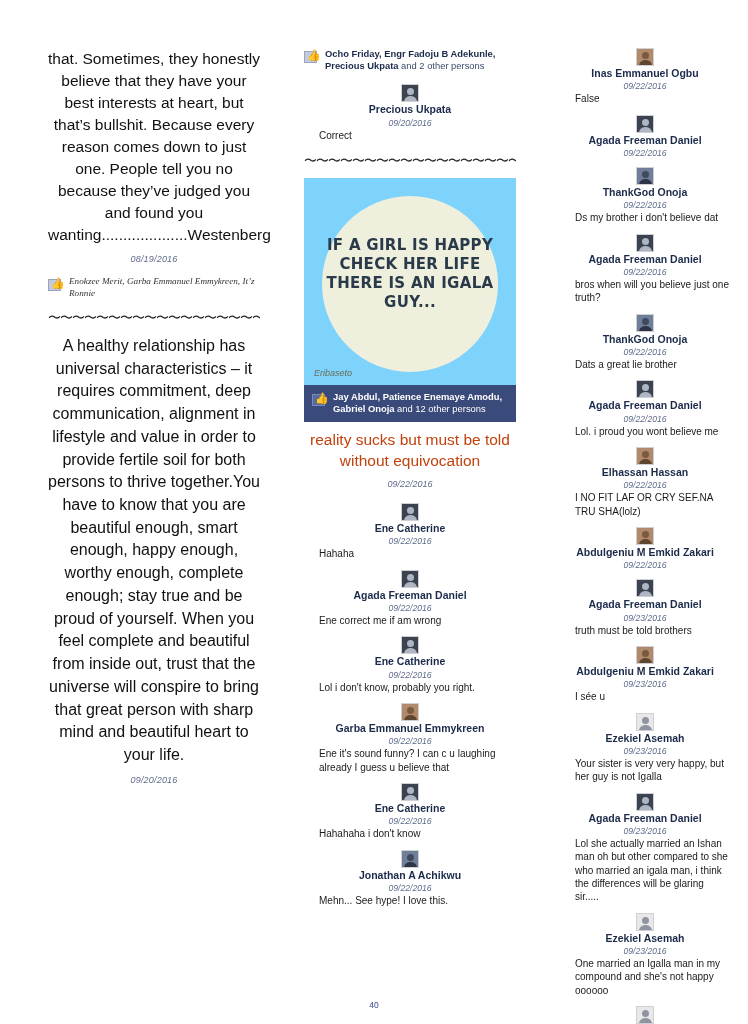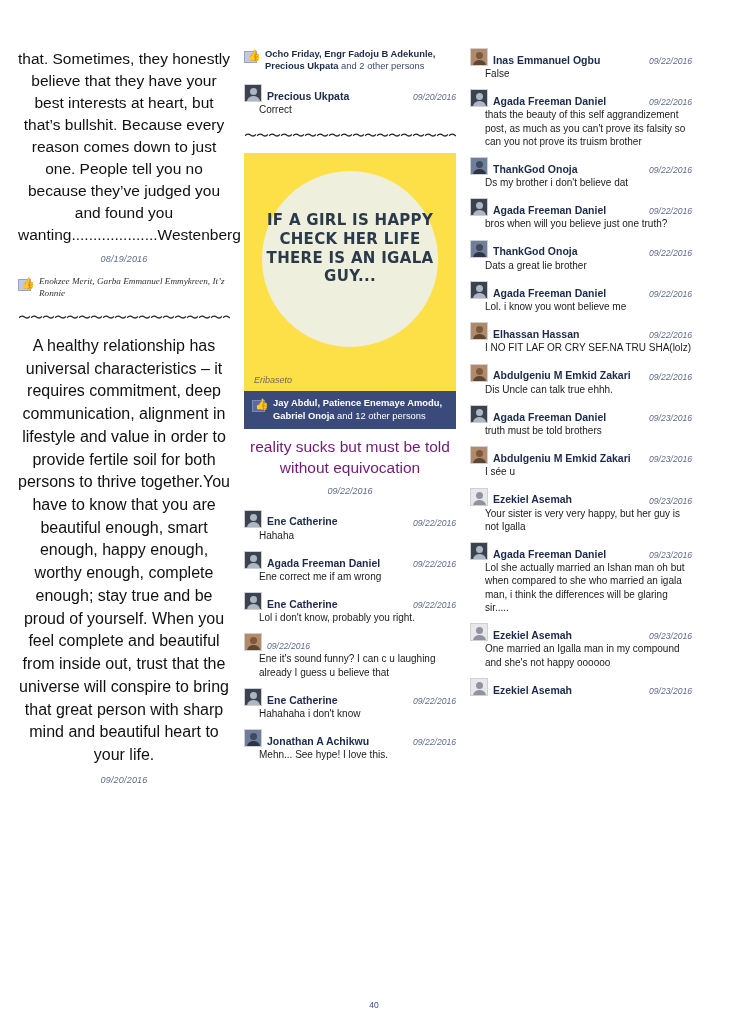--- a/index.html
+++ b/index.html
@@ -14,21 +14,21 @@
     width: 748px; height: 1024px;
     background: #ffffff;
     overflow: hidden;
   }
   .cols {
     display: flex;
     padding: 48px 18px 0 18px;
     gap: 14px;
     height: 960px;
   }
-  .col { width: 222px; position: relative; }
+  .col { width: 222px; position: relative; margin-left: 30px; }
   .col-left { width: 212px; }
   .col-mid { width: 212px; }
   .col-right { width: 222px; }
 
   
   .post-text {
     font-size: 15.5px;
     line-height: 1.42;
     color: #111;
     text-align: center;
@@ -83,22 +83,22 @@
     line-height: 10px;
   }
 
   
   .comment {
     display: block;
     margin-bottom: 9px;
   }
   .cmt-head {
     display: flex;
-    align-items: flex-end;
-    gap: 5px;
+    align-items: center;
+    flex-direction: column;
   }
   .avatar {
     width: 18px; height: 18px;
     flex: 0 0 18px;
     background: #e8e8ea;
     border: 1px solid #cfcfd4;
     position: relative;
     overflow: hidden;
   }
   .avatar::after {
@@ -161,23 +161,23 @@
     font-size: 9.4px;
     line-height: 1.3;
     font-weight: bold;
     color: #1b2a4a;
   }
   .tagged-text .plain { font-weight: normal; color: #3b4a6b; }
 
   
   .img-card {
     width: 100%;
-    background: #fde047;
+    background: #7dd3fc;
     position: relative;
-    height: 276px;
+    height: 244px;
     overflow: hidden;
     margin-bottom: 6px;
   }
   .img-card .circle {
     position: absolute;
     left: 50%;
     top: 18px;
     transform: translateX(-50%);
     width: 176px; height: 176px;
     border-radius: 50%;
@@ -218,21 +218,21 @@
     font-size: 9.4px;
     line-height: 1.3;
     font-weight: bold;
   }
   .img-overlay .names .plain { font-weight: normal; }
 
   .mid-headline {
     font-size: 15.5px;
     line-height: 1.35;
     text-align: center;
-    color: #701a75;
+    color: #c2410c;
     margin: 8px 0 0 0;
   }
   .mid-date {
     font-size: 9px;
     color: #5f6b8a;
     font-style: italic;
     text-align: center;
     margin: 7px 0 14px 0;
   }
 
@@ -342,20 +342,21 @@
             <span class="avatar dark"></span>
             <span class="cmt-name">Ene Catherine</span>
             <span class="cmt-date">09/22/2016</span>
           </div>
           <div class="cmt-body">Lol i don't know, probably you right.</div>
         </div>
 
         <div class="comment">
           <div class="cmt-head">
             <span class="avatar photo"></span>
+            <span class="cmt-name">Garba Emmanuel Emmykreen</span>
             <span class="cmt-date">09/22/2016</span>
           </div>
           <div class="cmt-body">Ene it's sound funny? I can c u laughing already I guess u believe that</div>
         </div>
 
         <div class="comment">
           <div class="cmt-head">
             <span class="avatar dark"></span>
             <span class="cmt-name">Ene Catherine</span>
             <span class="cmt-date">09/22/2016</span>
@@ -385,21 +386,20 @@
         </div>
         <div class="cmt-body">False</div>
       </div>
 
       <div class="comment">
         <div class="cmt-head">
           <span class="avatar dark"></span>
           <span class="cmt-name">Agada Freeman Daniel</span>
           <span class="cmt-date">09/22/2016</span>
         </div>
-        <div class="cmt-body">thats the beauty of this self aggrandizement post, as much as you can't prove its falsity so can you not prove its truism brother</div>
       </div>
 
       <div class="comment">
         <div class="cmt-head">
           <span class="avatar photo2"></span>
           <span class="cmt-name">ThankGod Onoja</span>
           <span class="cmt-date">09/22/2016</span>
         </div>
         <div class="cmt-body">Ds my brother i don't believe dat</div>
       </div>
@@ -421,39 +421,38 @@
         </div>
         <div class="cmt-body">Dats a great lie brother</div>
       </div>
 
       <div class="comment">
         <div class="cmt-head">
           <span class="avatar dark"></span>
           <span class="cmt-name">Agada Freeman Daniel</span>
           <span class="cmt-date">09/22/2016</span>
         </div>
-        <div class="cmt-body">Lol. i know you wont believe me</div>
+        <div class="cmt-body">Lol. i proud you wont believe me</div>
       </div>
 
       <div class="comment">
         <div class="cmt-head">
           <span class="avatar photo"></span>
           <span class="cmt-name">Elhassan Hassan</span>
           <span class="cmt-date">09/22/2016</span>
         </div>
         <div class="cmt-body">I NO FIT LAF OR CRY SEF.NA TRU SHA(lolz)</div>
       </div>
 
       <div class="comment">
         <div class="cmt-head">
           <span class="avatar photo"></span>
           <span class="cmt-name">Abdulgeniu M Emkid Zakari</span>
           <span class="cmt-date">09/22/2016</span>
         </div>
-        <div class="cmt-body">Dis Uncle can talk true ehhh.</div>
       </div>
 
       <div class="comment">
         <div class="cmt-head">
           <span class="avatar dark"></span>
           <span class="cmt-name">Agada Freeman Daniel</span>
           <span class="cmt-date">09/23/2016</span>
         </div>
         <div class="cmt-body">truth must be told brothers</div>
       </div>
@@ -475,21 +474,21 @@
         </div>
         <div class="cmt-body">Your sister is very very happy, but her guy is not Igalla</div>
       </div>
 
       <div class="comment">
         <div class="cmt-head">
           <span class="avatar dark"></span>
           <span class="cmt-name">Agada Freeman Daniel</span>
           <span class="cmt-date">09/23/2016</span>
         </div>
-        <div class="cmt-body">Lol she actually married an Ishan man oh but when compared to she who married an igala man, i think the differences will be glaring sir.....</div>
+        <div class="cmt-body">Lol she actually married an Ishan man oh but other compared to she who married an igala man, i think the differences will be glaring sir.....</div>
       </div>
 
       <div class="comment">
         <div class="cmt-head">
           <span class="avatar"></span>
           <span class="cmt-name">Ezekiel Asemah</span>
           <span class="cmt-date">09/23/2016</span>
         </div>
         <div class="cmt-body">One married an Igalla man in my compound and she's not happy oooooo</div>
       </div>

